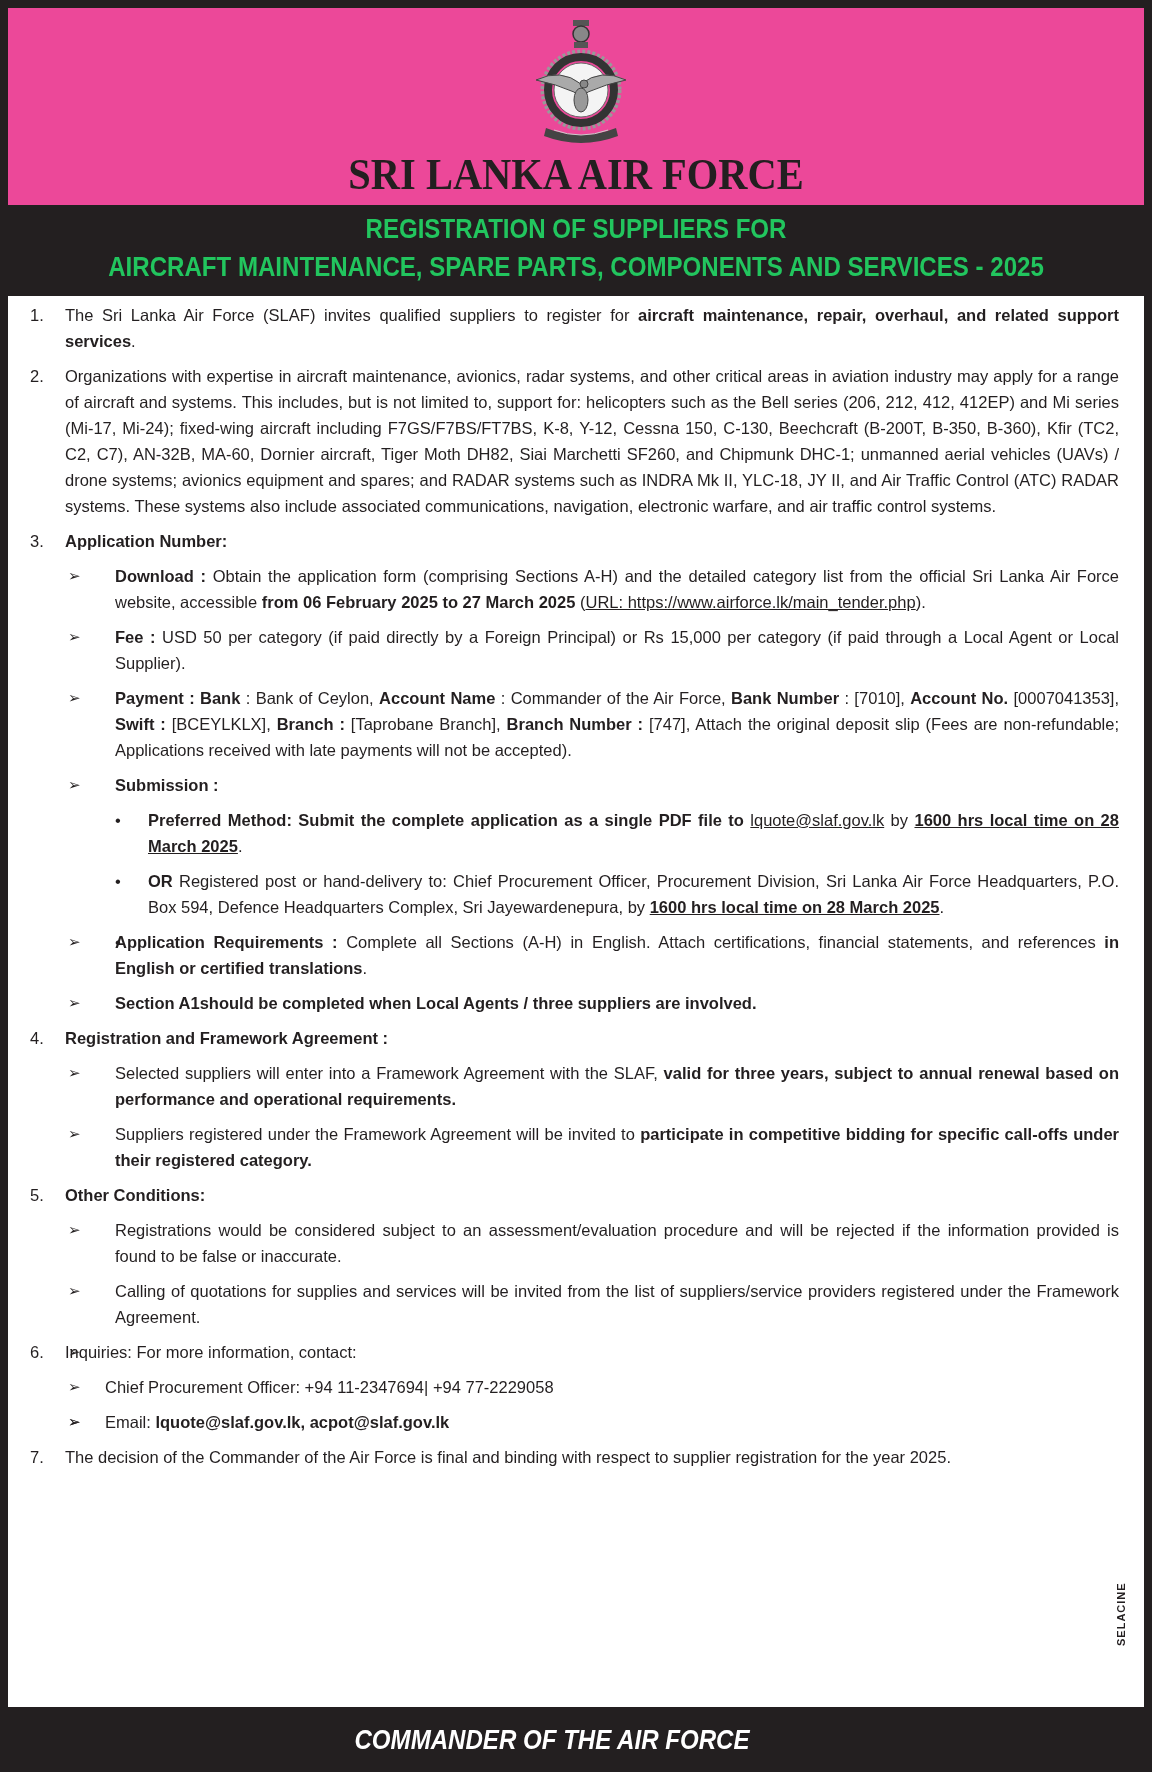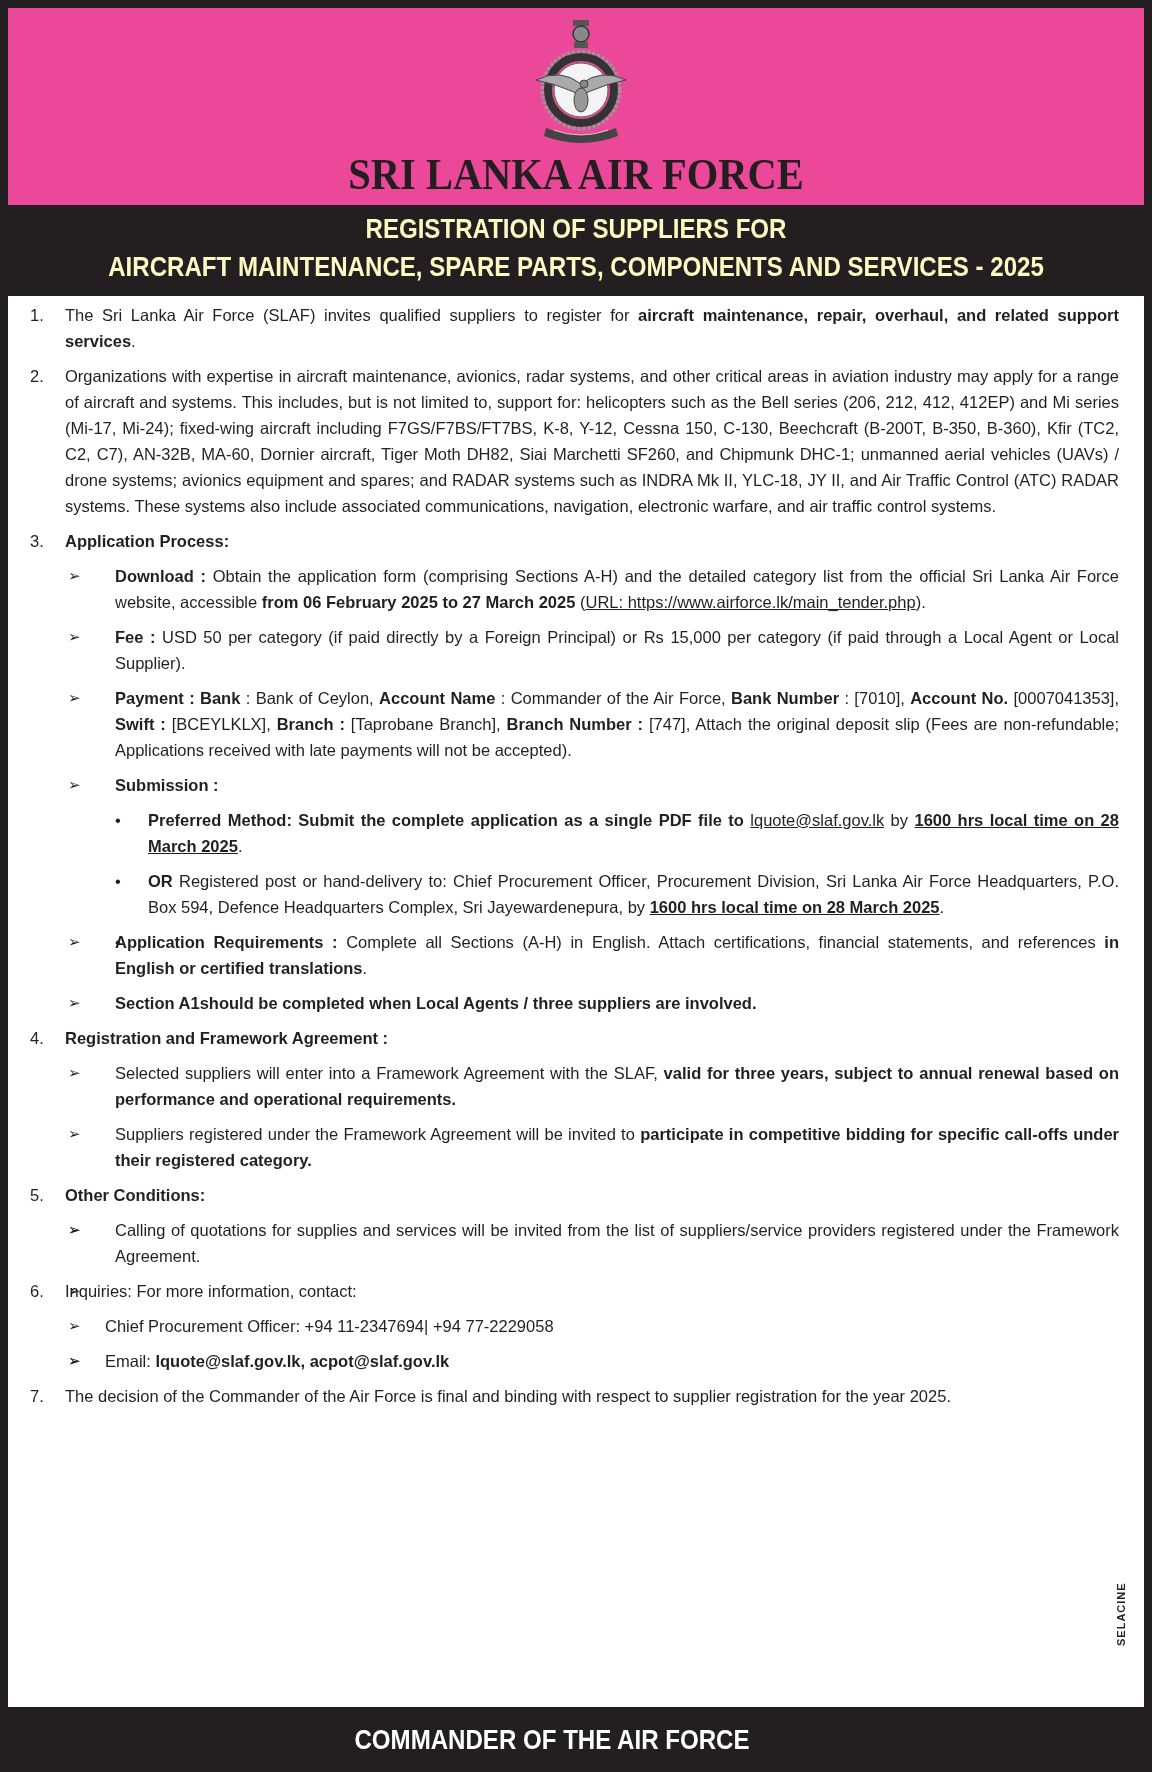--- a/index.html
+++ b/index.html
@@ -24,21 +24,21 @@
     font-family: "Liberation Serif", serif;
     font-weight: bold;
     font-size: 44px;
     letter-spacing: 0px;
     transform: scaleX(0.92);
     color: #231f20;
     line-height: 50px;
   }
   .title-band {
     position: absolute; left: 0; top: 205px; width: 1152px; height: 90px;
-    color: #fef9c3; text-align: center; border-radius: 15px;
+    color: #22c55e; text-align: center; border-radius: 15px;
   }
   .title-band .line {
     font-family: "Liberation Sans", sans-serif;
     font-weight: bold;
     font-size: 28px;
     line-height: 38px;
     transform: scaleX(0.86);
     white-space: nowrap;
   }
   .title-band .l1 { margin-top: 5px; }
@@ -85,21 +85,21 @@
   }
   .contact {
     position: relative;
     padding-left: 97px;
     margin-bottom: 9px;
   }
   b { font-weight: bold; }
   u { }
   .footer-band {
     position: absolute; left: 0; top: 1707px; width: 1104px; height: 65px;
-    color: #fff; text-align: center;
+    color: #fff; text-align: center; font-style: italic;
   }
   .footer-band .txt {
     font-weight: bold; font-size: 28px; line-height: 65px;
     transform: scaleX(0.86);
     white-space: nowrap;
   }
   .stamp {
     position: absolute; left: 1113px; top: 1588px; width: 16px; height: 60px;
   }
   .stamp span {
@@ -149,21 +149,21 @@
       <span>The Sri Lanka Air Force (SLAF) invites qualified suppliers to register for </span><b>aircraft maintenance, repair, overhaul, and related support services</b><span>.</span>
     </div>
 
     <div class="item">
       <span class="num">2.</span>
       <span>Organizations with expertise in aircraft maintenance, avionics, radar systems, and other critical areas in aviation industry may apply for a range of aircraft and systems. This includes, but is not limited to, support for: helicopters such as the Bell series (206, 212, 412, 412EP) and Mi series (Mi-17, Mi-24); fixed-wing aircraft including F7GS/F7BS/FT7BS, K-8, Y-12, Cessna 150, C-130, Beechcraft (B-200T, B-350, B-360), Kfir (TC2, C2, C7), AN-32B, MA-60, Dornier aircraft, Tiger Moth DH82, Siai Marchetti SF260, and Chipmunk DHC-1; unmanned aerial vehicles (UAVs) / drone systems; avionics equipment and spares; and RADAR systems such as INDRA Mk II, YLC-18, JY II, and Air Traffic Control (ATC) RADAR systems. These systems also include associated communications, navigation, electronic warfare, and air traffic control systems.</span>
     </div>
 
     <div class="item">
       <span class="num">3.</span>
-      <b>Application Process:</b>
+      <b>Application Number:</b>
     </div>
 
     <div class="sub">
       <span class="arrow">➢</span>
       <b>Download :</b><span> Obtain the application form (comprising Sections A-H) and the detailed category list from the official Sri Lanka Air Force website, accessible </span><b>from 06 February 2025 to 27 March 2025</b><span> (</span><u>URL: https://www.airforce.lk/main_tender.php</u><span>).</span>
     </div>
 
     <div class="sub">
       <span class="arrow">➢</span>
       <b>Fee :</b><span> USD 50 per category (if paid directly by a Foreign Principal) or Rs 15,000 per category (if paid through a Local Agent or Local Supplier).</span>
@@ -215,20 +215,21 @@
       <span class="arrow">➢</span>
       <span>Suppliers registered under the Framework Agreement will be invited to </span><b>participate in competitive bidding for specific call-offs under their registered category.</b>
     </div>
 
     <div class="item">
       <span class="num">5.</span>
       <b>Other Conditions:</b>
     </div>
     <div class="sub">
       <span class="arrow">➢</span>
+      <span>Registrations would be considered subject to an assessment/evaluation procedure and will be rejected if the information provided is found to be false or inaccurate.</span>
     </div>
     <div class="sub">
       <span class="arrow">➢</span>
       <span>Calling of quotations for supplies and services will be invited from the list of suppliers/service providers registered under the Framework Agreement.</span>
     </div>
     <div class="sub">
       <span class="arrow">➢</span>
     </div>
 
     <div class="item">

